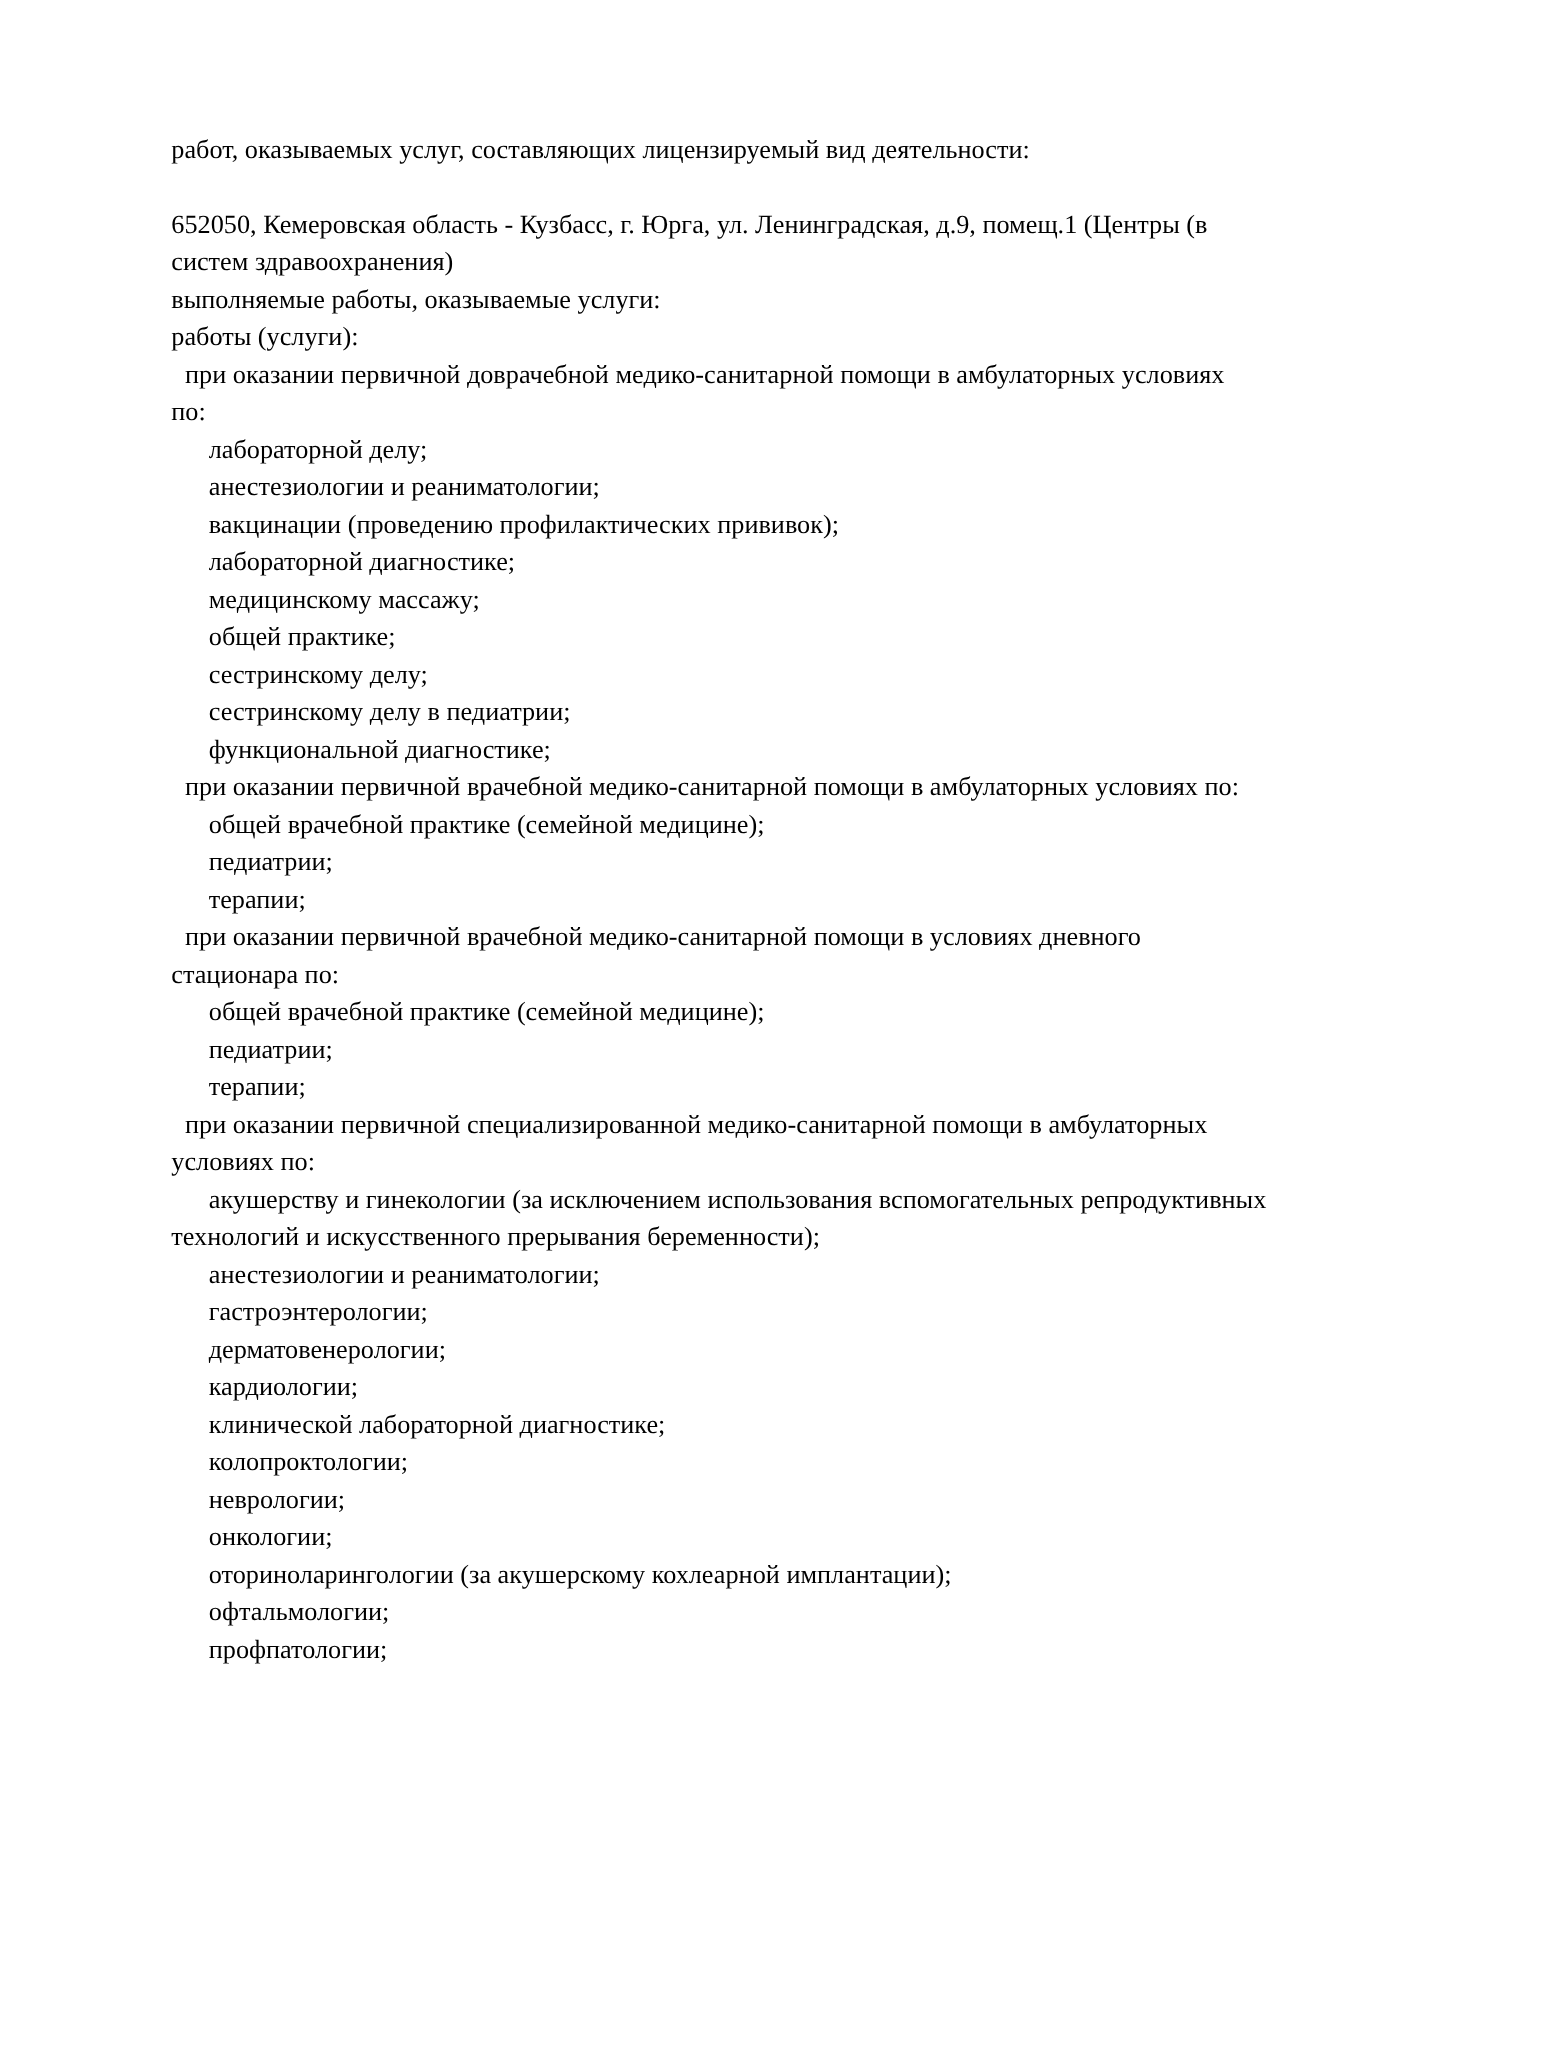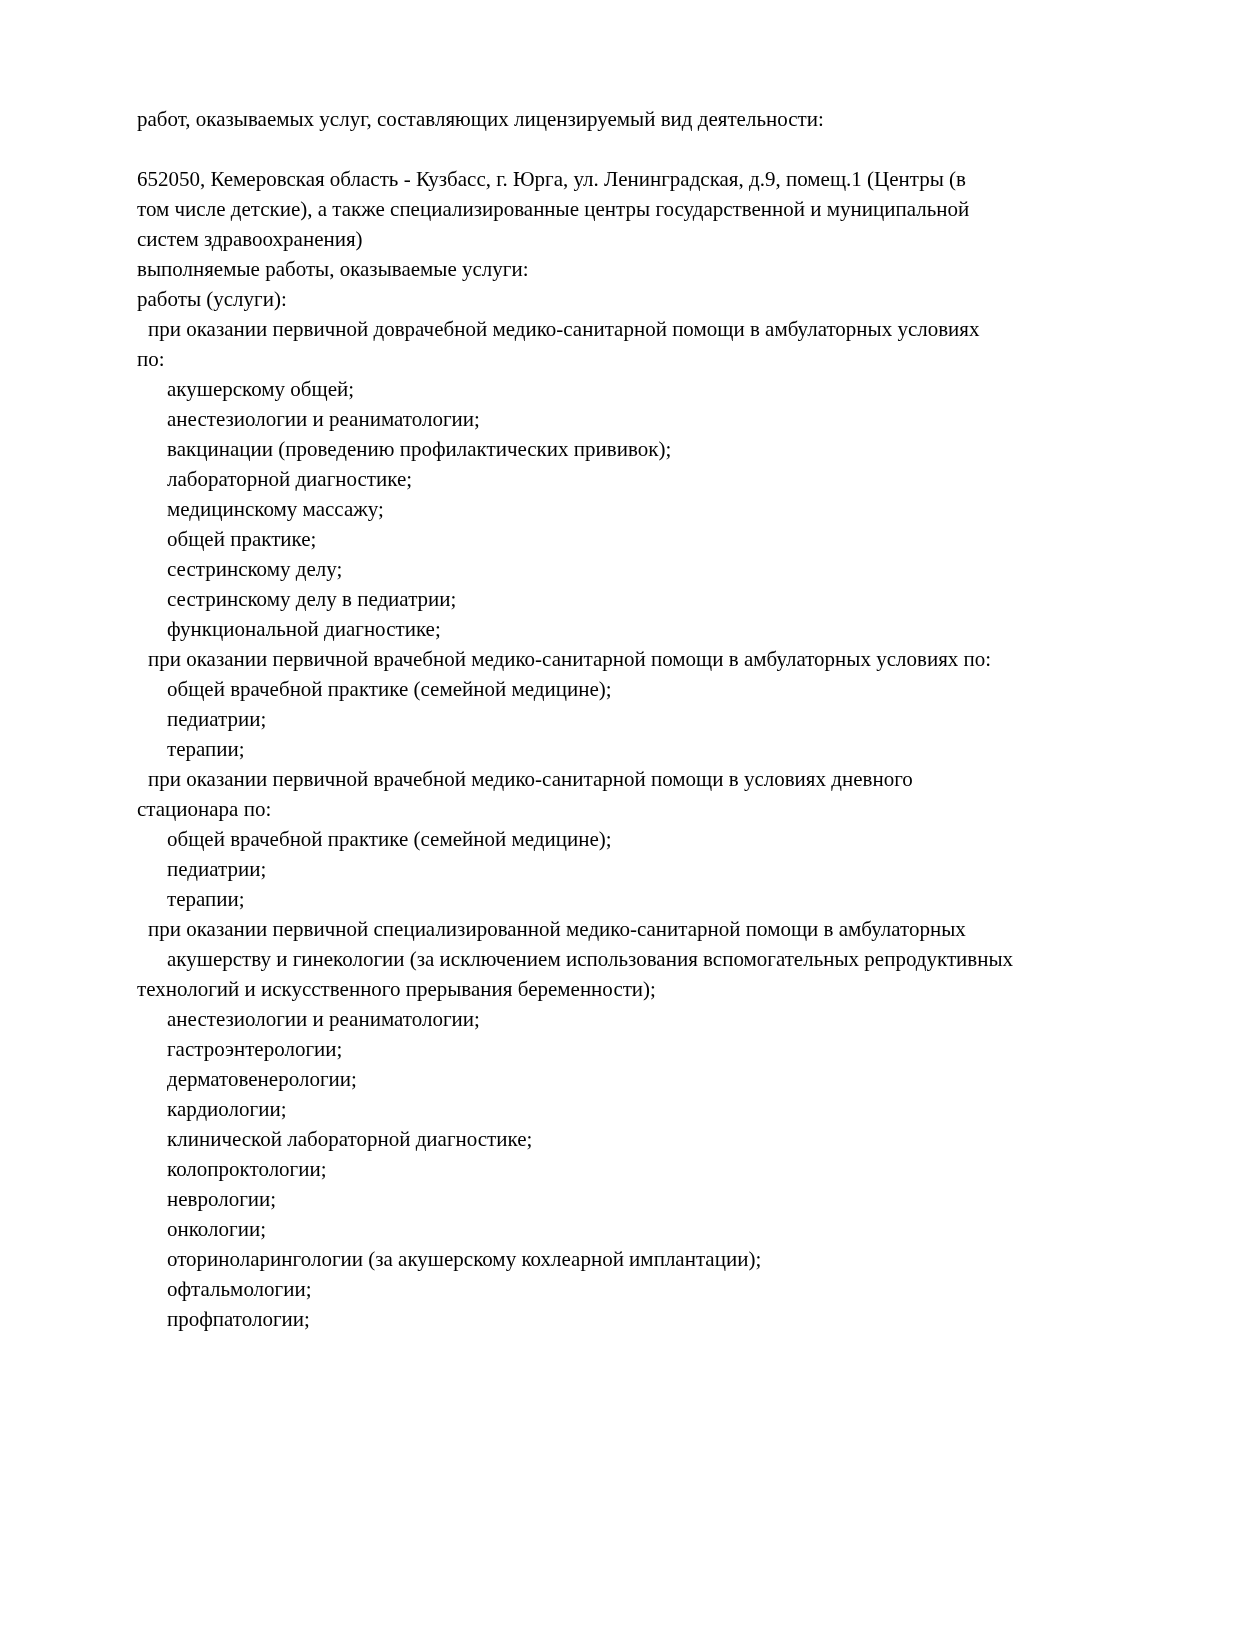--- a/index.html
+++ b/index.html
@@ -31,45 +31,45 @@
   .indent-1 { padding-left: 11px; }
   .indent-2 { padding-left: 30px; }
 </style>
 </head>
 <body>
 
 <div class="page">
     <div class="line indent-0">работ, оказываемых услуг, составляющих лицензируемый вид деятельности:</div>
     <div class="line indent-0">&nbsp;</div>
     <div class="line indent-0">652050, Кемеровская область - Кузбасс, г. Юрга, ул. Ленинградская, д.9, помещ.1 (Центры (в</div>
-    <div class="line indent-0">том числе детские), а также специализированные центры государственной и муниципальной</div>
     <div class="line indent-0">систем здравоохранения)</div>
     <div class="line indent-0">выполняемые работы, оказываемые услуги:</div>
     <div class="line indent-0">работы (услуги):</div>
     <div class="line indent-1">при оказании первичной доврачебной медико-санитарной помощи в амбулаторных условиях</div>
     <div class="line indent-0">по:</div>
-    <div class="line indent-2">акушерскому общей;</div>
+    <div class="line indent-2">лабораторной делу;</div>
     <div class="line indent-2">анестезиологии и реаниматологии;</div>
     <div class="line indent-2">вакцинации (проведению профилактических прививок);</div>
     <div class="line indent-2">лабораторной диагностике;</div>
     <div class="line indent-2">медицинскому массажу;</div>
     <div class="line indent-2">общей практике;</div>
     <div class="line indent-2">сестринскому делу;</div>
     <div class="line indent-2">сестринскому делу в педиатрии;</div>
     <div class="line indent-2">функциональной диагностике;</div>
     <div class="line indent-1">при оказании первичной врачебной медико-санитарной помощи в амбулаторных условиях по:</div>
     <div class="line indent-2">общей врачебной практике (семейной медицине);</div>
     <div class="line indent-2">педиатрии;</div>
     <div class="line indent-2">терапии;</div>
     <div class="line indent-1">при оказании первичной врачебной медико-санитарной помощи в условиях дневного</div>
     <div class="line indent-0">стационара по:</div>
     <div class="line indent-2">общей врачебной практике (семейной медицине);</div>
     <div class="line indent-2">педиатрии;</div>
     <div class="line indent-2">терапии;</div>
     <div class="line indent-1">при оказании первичной специализированной медико-санитарной помощи в амбулаторных</div>
+    <div class="line indent-0">условиях по:</div>
     <div class="line indent-2">акушерству и гинекологии (за исключением использования вспомогательных репродуктивных</div>
     <div class="line indent-0">технологий и искусственного прерывания беременности);</div>
     <div class="line indent-2">анестезиологии и реаниматологии;</div>
     <div class="line indent-2">гастроэнтерологии;</div>
     <div class="line indent-2">дерматовенерологии;</div>
     <div class="line indent-2">кардиологии;</div>
     <div class="line indent-2">клинической лабораторной диагностике;</div>
     <div class="line indent-2">колопроктологии;</div>
     <div class="line indent-2">неврологии;</div>
     <div class="line indent-2">онкологии;</div>

